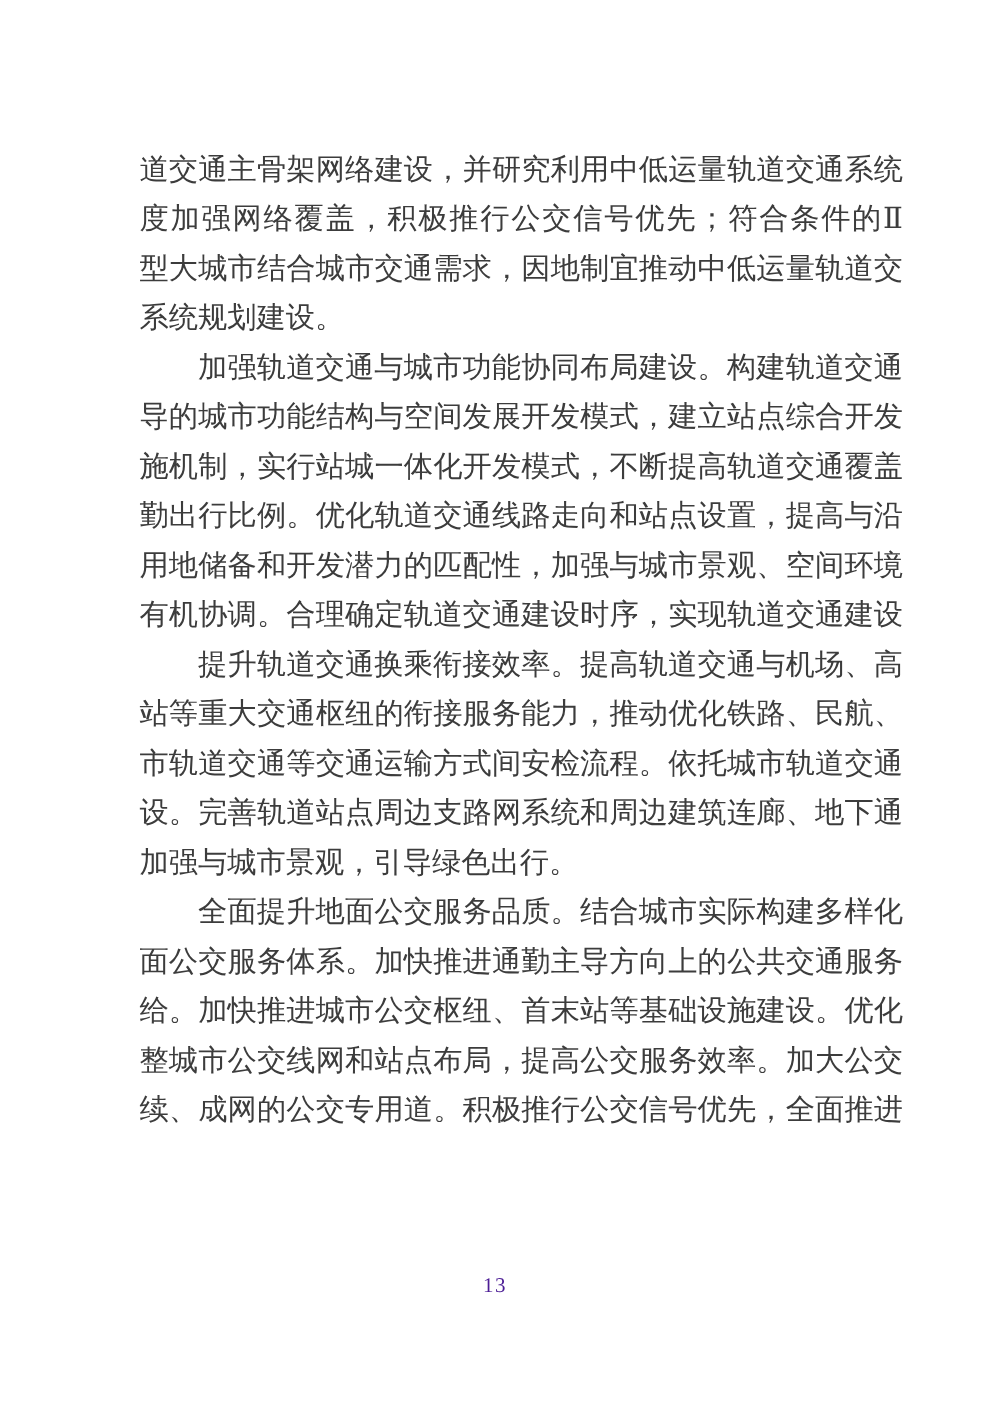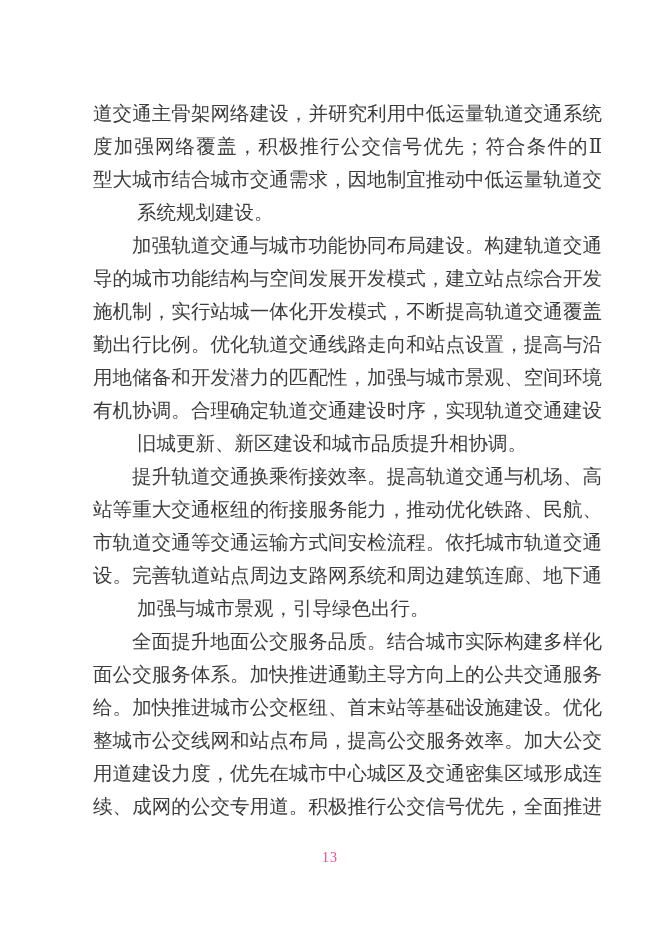--- a/index.html
+++ b/index.html
@@ -33,30 +33,29 @@
     text-align: justify;
     text-align-last: justify;
     letter-spacing: 0;
     overflow: hidden;
   }
   .line.indent {
     text-indent: 39px;
   }
   .line.endleft {
     text-align-last: left;
-    margin-left: 44px;
   }
   .footer {
     position: absolute;
     left: 0;
     top: 850px;
     width: 100%;
     text-align: center;
     font-size: 14px;
-    color: #ec4899;
+    color: #4c1d95;
     letter-spacing: 1px;
   }
 </style>
 </head>
 <body>
 
 <div class="page">
   <div class="text-block">
       <div class="paragraph">
         <div class="line">道交通主骨架网络建设，并研究利用中低运量轨道交通系统适</div>
@@ -64,32 +63,30 @@
         <div class="line">型大城市结合城市交通需求，因地制宜推动中低运量轨道交通</div>
         <div class="line endleft">系统规划建设。</div>
       </div>
       <div class="paragraph">
         <div class="line indent">加强轨道交通与城市功能协同布局建设。构建轨道交通引</div>
         <div class="line">导的城市功能结构与空间发展开发模式，建立站点综合开发实</div>
         <div class="line">施机制，实行站城一体化开发模式，不断提高轨道交通覆盖通</div>
         <div class="line">勤出行比例。优化轨道交通线路走向和站点设置，提高与沿线</div>
         <div class="line">用地储备和开发潜力的匹配性，加强与城市景观、空间环境的</div>
         <div class="line">有机协调。合理确定轨道交通建设时序，实现轨道交通建设与</div>
-        <div class="line endleft">旧城更新、新区建设和城市品质提升相协调。</div>
       </div>
       <div class="paragraph">
         <div class="line indent">提升轨道交通换乘衔接效率。提高轨道交通与机场、高铁</div>
         <div class="line">站等重大交通枢纽的衔接服务能力，推动优化铁路、民航、城</div>
         <div class="line">市轨道交通等交通运输方式间安检流程。依托城市轨道交通建</div>
         <div class="line">设。完善轨道站点周边支路网系统和周边建筑连廊、地下通道</div>
         <div class="line endleft">加强与城市景观，引导绿色出行。</div>
       </div>
       <div class="paragraph">
         <div class="line indent">全面提升地面公交服务品质。结合城市实际构建多样化地</div>
         <div class="line">面公交服务体系。加快推进通勤主导方向上的公共交通服务供</div>
         <div class="line">给。加快推进城市公交枢纽、首末站等基础设施建设。优化调</div>
         <div class="line">整城市公交线网和站点布局，提高公交服务效率。加大公交专</div>
-        <div class="line">用道建设力度，优先在城市中心城区及交通密集区域形成连</div>
         <div class="line">续、成网的公交专用道。积极推行公交信号优先，全面推进公</div>
       </div>
     </div>
   <div class="footer">13</div>
 </div>
 
 </body></html>

